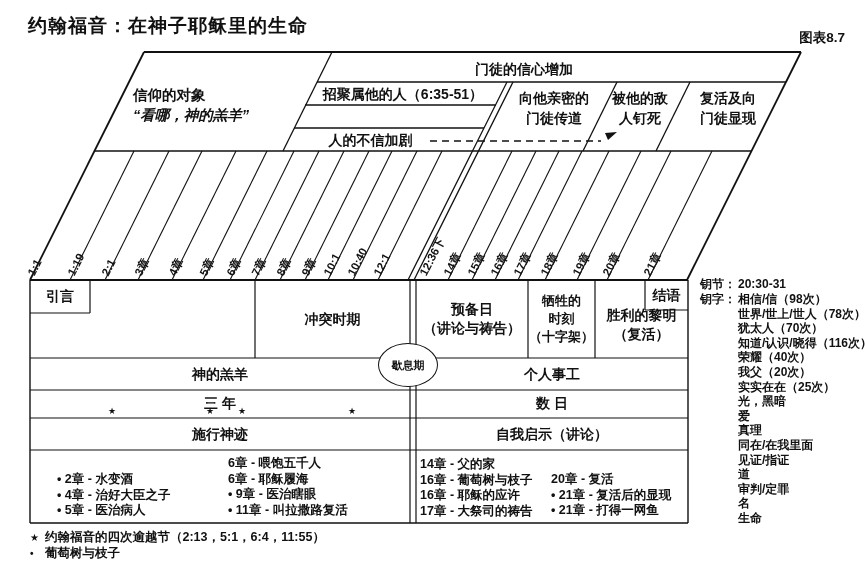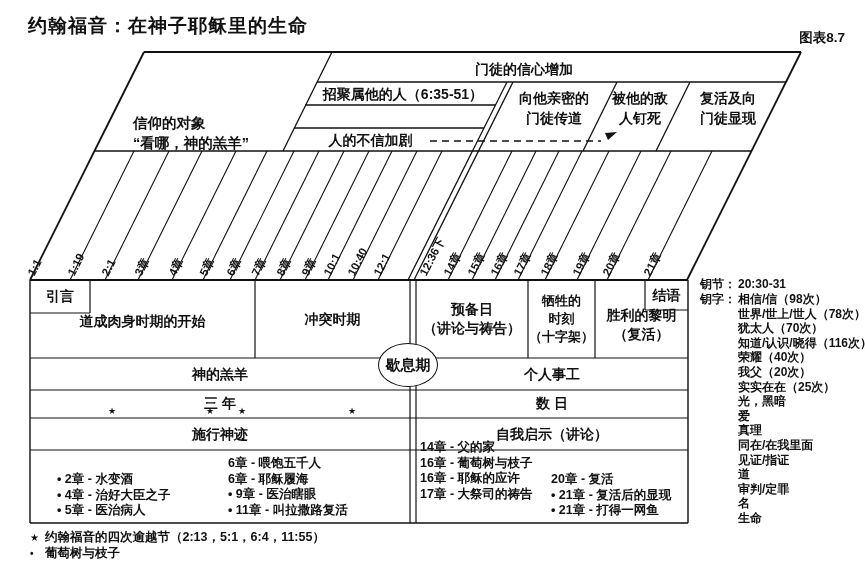--- a/index.html
+++ b/index.html
@@ -12,21 +12,21 @@
   .lh18{line-height:18px;font-size:13px;}
   .ch{position:absolute;font-size:11.5px;height:13px;line-height:13px;white-space:nowrap;
       transform:rotate(-63deg);transform-origin:left bottom;}
   ul.lst{list-style:none;margin:0;padding:0;position:absolute;font-size:12.5px;line-height:15.5px;white-space:nowrap;}
   ul.kw{list-style:none;margin:0;padding:0;position:absolute;font-size:12px;line-height:14.6px;white-space:nowrap;}
   .sb{position:absolute;font-size:12px;line-height:14.6px;white-space:nowrap;}
   .star{position:absolute;font-size:9px;line-height:9px;}
   .fn{position:absolute;font-size:12.5px;line-height:16px;white-space:nowrap;}
   .fnm{display:inline-block;width:15px;font-size:10px;}
   .ellipse{position:absolute;left:378px;top:343px;width:58px;height:42px;border:1.5px solid #111;
-           border-radius:50%;background:#fff;display:flex;align-items:center;justify-content:center;font-size:15px;}
+           border-radius:50%;background:#fff;display:flex;align-items:center;justify-content:center;font-size:11px;}
 </style>
 </head>
 <body>
 
 <div id="page">
 
   <svg width="865" height="580" viewBox="0 0 865 580">
     <g stroke="#111" fill="none">
 
       <line x1="30" y1="280" x2="144" y2="52" stroke-width="1.8"></line>
@@ -89,22 +89,22 @@
         <line x1="645" y1="280" x2="645" y2="310"></line>
           <line x1="645" y1="310" x2="688" y2="310"></line>
       </g>
     </g>
   </svg>
 
   <div class="abs" style="left:28px;top:13px;font-size:19px;letter-spacing:1px;">约翰福音：在神子耶稣里的生命</div>
   <div class="abs" style="left:765px;top:29px;width:80px;font-size:13.5px;text-align:right;">图表8.7</div>
 
   <div class="abs" style="left:133px;top:85px;font-size:14.5px;line-height:20px;">
-    <span style="display:block;margin-top:28px;">信仰的对象</span>
-    <span style="display:block;">“看哪，神的羔羊”</span>
+    <span style="display:block;">信仰的对象</span>
+    <span style="display:block;font-style:italic;">“看哪，神的羔羊”</span>
   </div>
   <div class="cell" style="left:424px;top:58px;width:200px;height:22px;">门徒的信心增加</div>
   <div class="cell" style="left:308px;top:85px;width:190px;height:19px;">招聚属他的人（6:35-51）</div>
   <div class="cell" style="left:283px;top:131px;width:175px;height:19px;">人的不信加剧</div>
   <div class="cell" style="left:508px;top:87px;width:92px;height:42px;line-height:20px;">
     <span>向他亲密的</span>
     <span>门徒传道</span>
   </div>
   <div class="cell" style="left:600px;top:87px;width:80px;height:42px;line-height:20px;">
     <span>被他的敌</span>
@@ -133,21 +133,20 @@
   <div class="ch" style="left:477px;top:265px;">15章</div>
   <div class="ch" style="left:500px;top:265px;">16章</div>
   <div class="ch" style="left:523px;top:265px;">17章</div>
   <div class="ch" style="left:550px;top:265px;">18章</div>
   <div class="ch" style="left:582px;top:265px;">19章</div>
   <div class="ch" style="left:612px;top:265px;">20章</div>
   <div class="ch" style="left:653px;top:265px;">21章</div>
 
   <div class="cell" style="left:30px;top:280px;width:60px;height:33px;">引言</div>
   <div class="cell" style="left:645px;top:280px;width:43px;height:30px;">结语</div>
-  <div class="cell" style="left:30px;top:286px;width:225px;height:70px;">道成肉身时期的开始</div>
   <div class="cell" style="left:255px;top:280px;width:155px;height:78px;">冲突时期</div>
   <div class="cell" style="left:416px;top:280px;width:112px;height:78px;">
     <span>预备日</span>
     <span>（讲论与祷告）</span>
   </div>
   <div class="cell lh18" style="left:528px;top:280px;width:67px;height:78px;">
     <span>牺牲的</span>
     <span>时刻</span>
     <span>（十字架）</span>
   </div>
@@ -173,21 +172,21 @@
     <li>• 2章 - 水变酒</li>
     <li>• 4章 - 治好大臣之子</li>
     <li>• 5章 - 医治病人</li>
   </ul>
   <ul class="lst" style="left:228px;top:456px;">
     <li>6章 - 喂饱五千人</li>
     <li>6章 - 耶稣履海</li>
     <li>• 9章 - 医治瞎眼</li>
     <li>• 11章 - 叫拉撒路复活</li>
   </ul>
-  <ul class="lst" style="left:420px;top:440px;">
+  <ul class="lst" style="left:420px;top:457px;">
     <li>14章 - 父的家</li>
     <li>16章 - 葡萄树与枝子</li>
     <li>16章 - 耶稣的应许</li>
     <li>17章 - 大祭司的祷告</li>
   </ul>
   <ul class="lst" style="left:551px;top:472px;">
     <li>20章 - 复活</li>
     <li>• 21章 - 复活后的显现</li>
     <li>• 21章 - 打得一网鱼</li>
   </ul>

